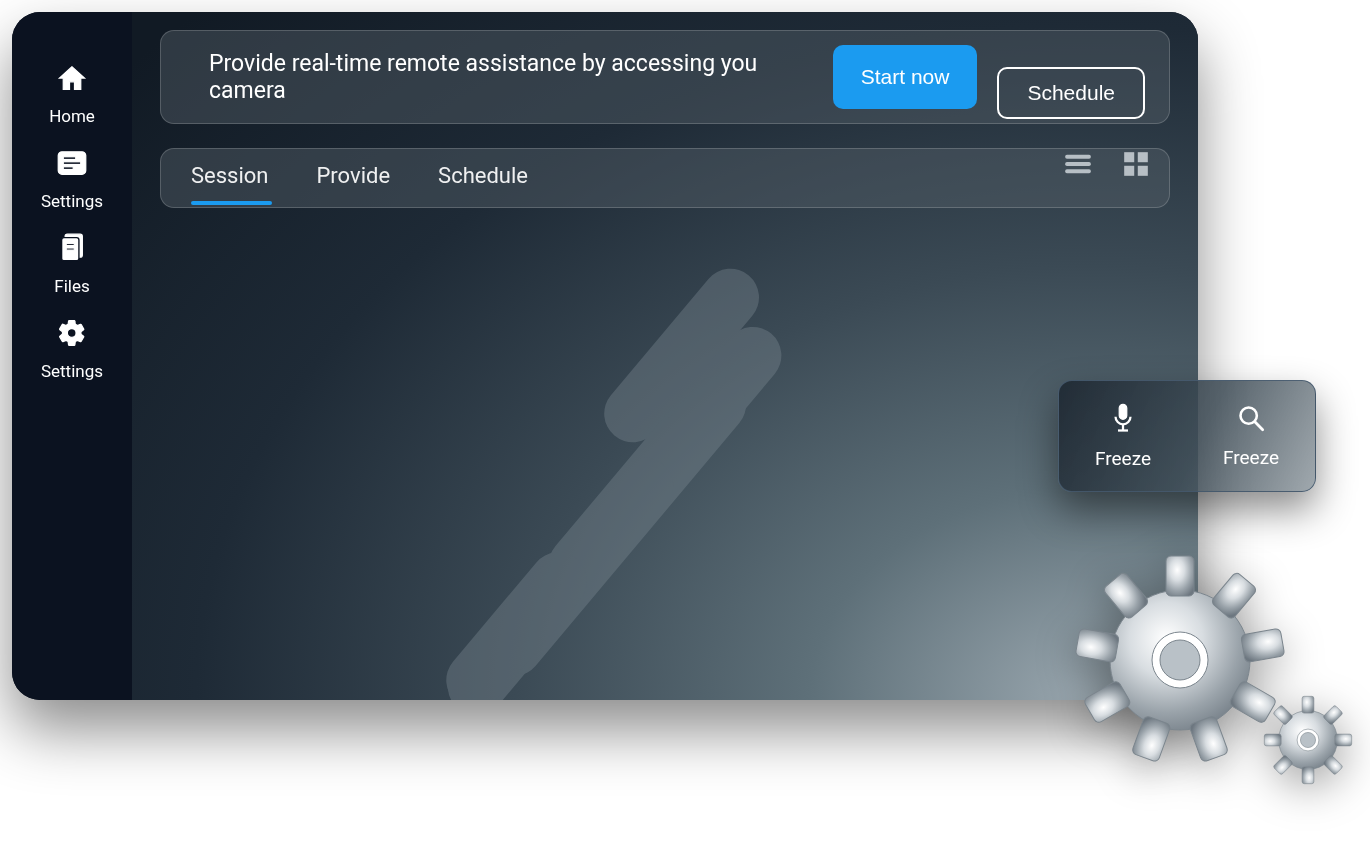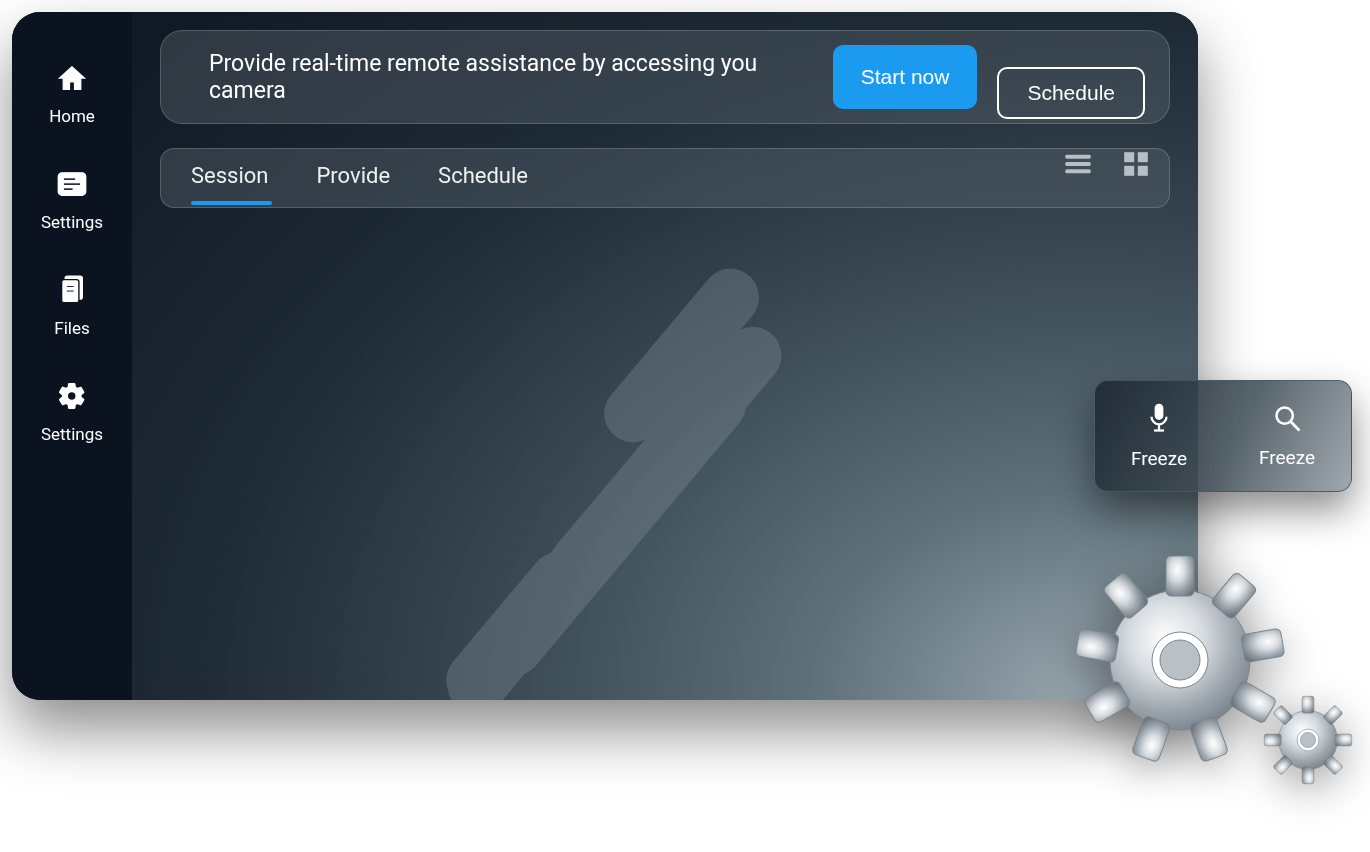--- a/index.html
+++ b/index.html
@@ -17,21 +17,21 @@
     background: #0b1220;
   }
 
   .sidebar {
     width: 120px;
     background: #0b1220;
     display: flex;
     flex-direction: column;
     align-items: center;
     padding-top: 48px;
-    gap: 40px;
+    gap: 19px;
     z-index: 3;
   }
   .sidebar-item {
     display: flex;
     flex-direction: column;
     align-items: center;
     gap: 10px;
     color: #fff;
     cursor: pointer;
   }
@@ -56,21 +56,21 @@
     pointer-events: none;
     opacity: 0.38;
   }
 
   .banner {
     position: absolute;
     left: 28px; top: 18px; right: 28px;
     height: 94px;
     background: rgba(85,96,104,0.45);
     border: 1px solid rgba(255,255,255,0.18);
-    border-radius: 22px;
+    border-radius: 14px;
     display: flex;
     align-items: center;
     padding: 0 24px 0 48px;
     gap: 20px;
   }
   .banner-text {
     flex: 1;
     color: #fff;
     font-size: 23px;
   }
@@ -121,21 +121,21 @@
     left: 0; right: -4px; bottom: -3px;
     height: 4px;
     background: #1b9bf0;
     border-radius: 2px;
   }
   .view-toggles { display: flex; gap: 28px; align-items: center; }
   .view-btn { width: 30px; height: 30px; display: flex; align-items: center; justify-content: center; cursor: pointer; }
 
   .floating-panel {
     position: absolute;
-    left: 1094px; top: 380px;
+    left: 1058px; top: 380px;
     width: 258px; height: 112px;
     background: linear-gradient(115deg, rgba(30,40,50,0.92) 0%, rgba(60,74,84,0.85) 55%, rgba(120,132,140,0.7) 100%);
     border: 1px solid rgba(70,90,110,0.9);
     border-radius: 14px;
     display: flex;
     align-items: center;
     justify-content: space-around;
     box-shadow: 0 18px 38px rgba(0,0,0,0.45);
     z-index: 50;
   }

